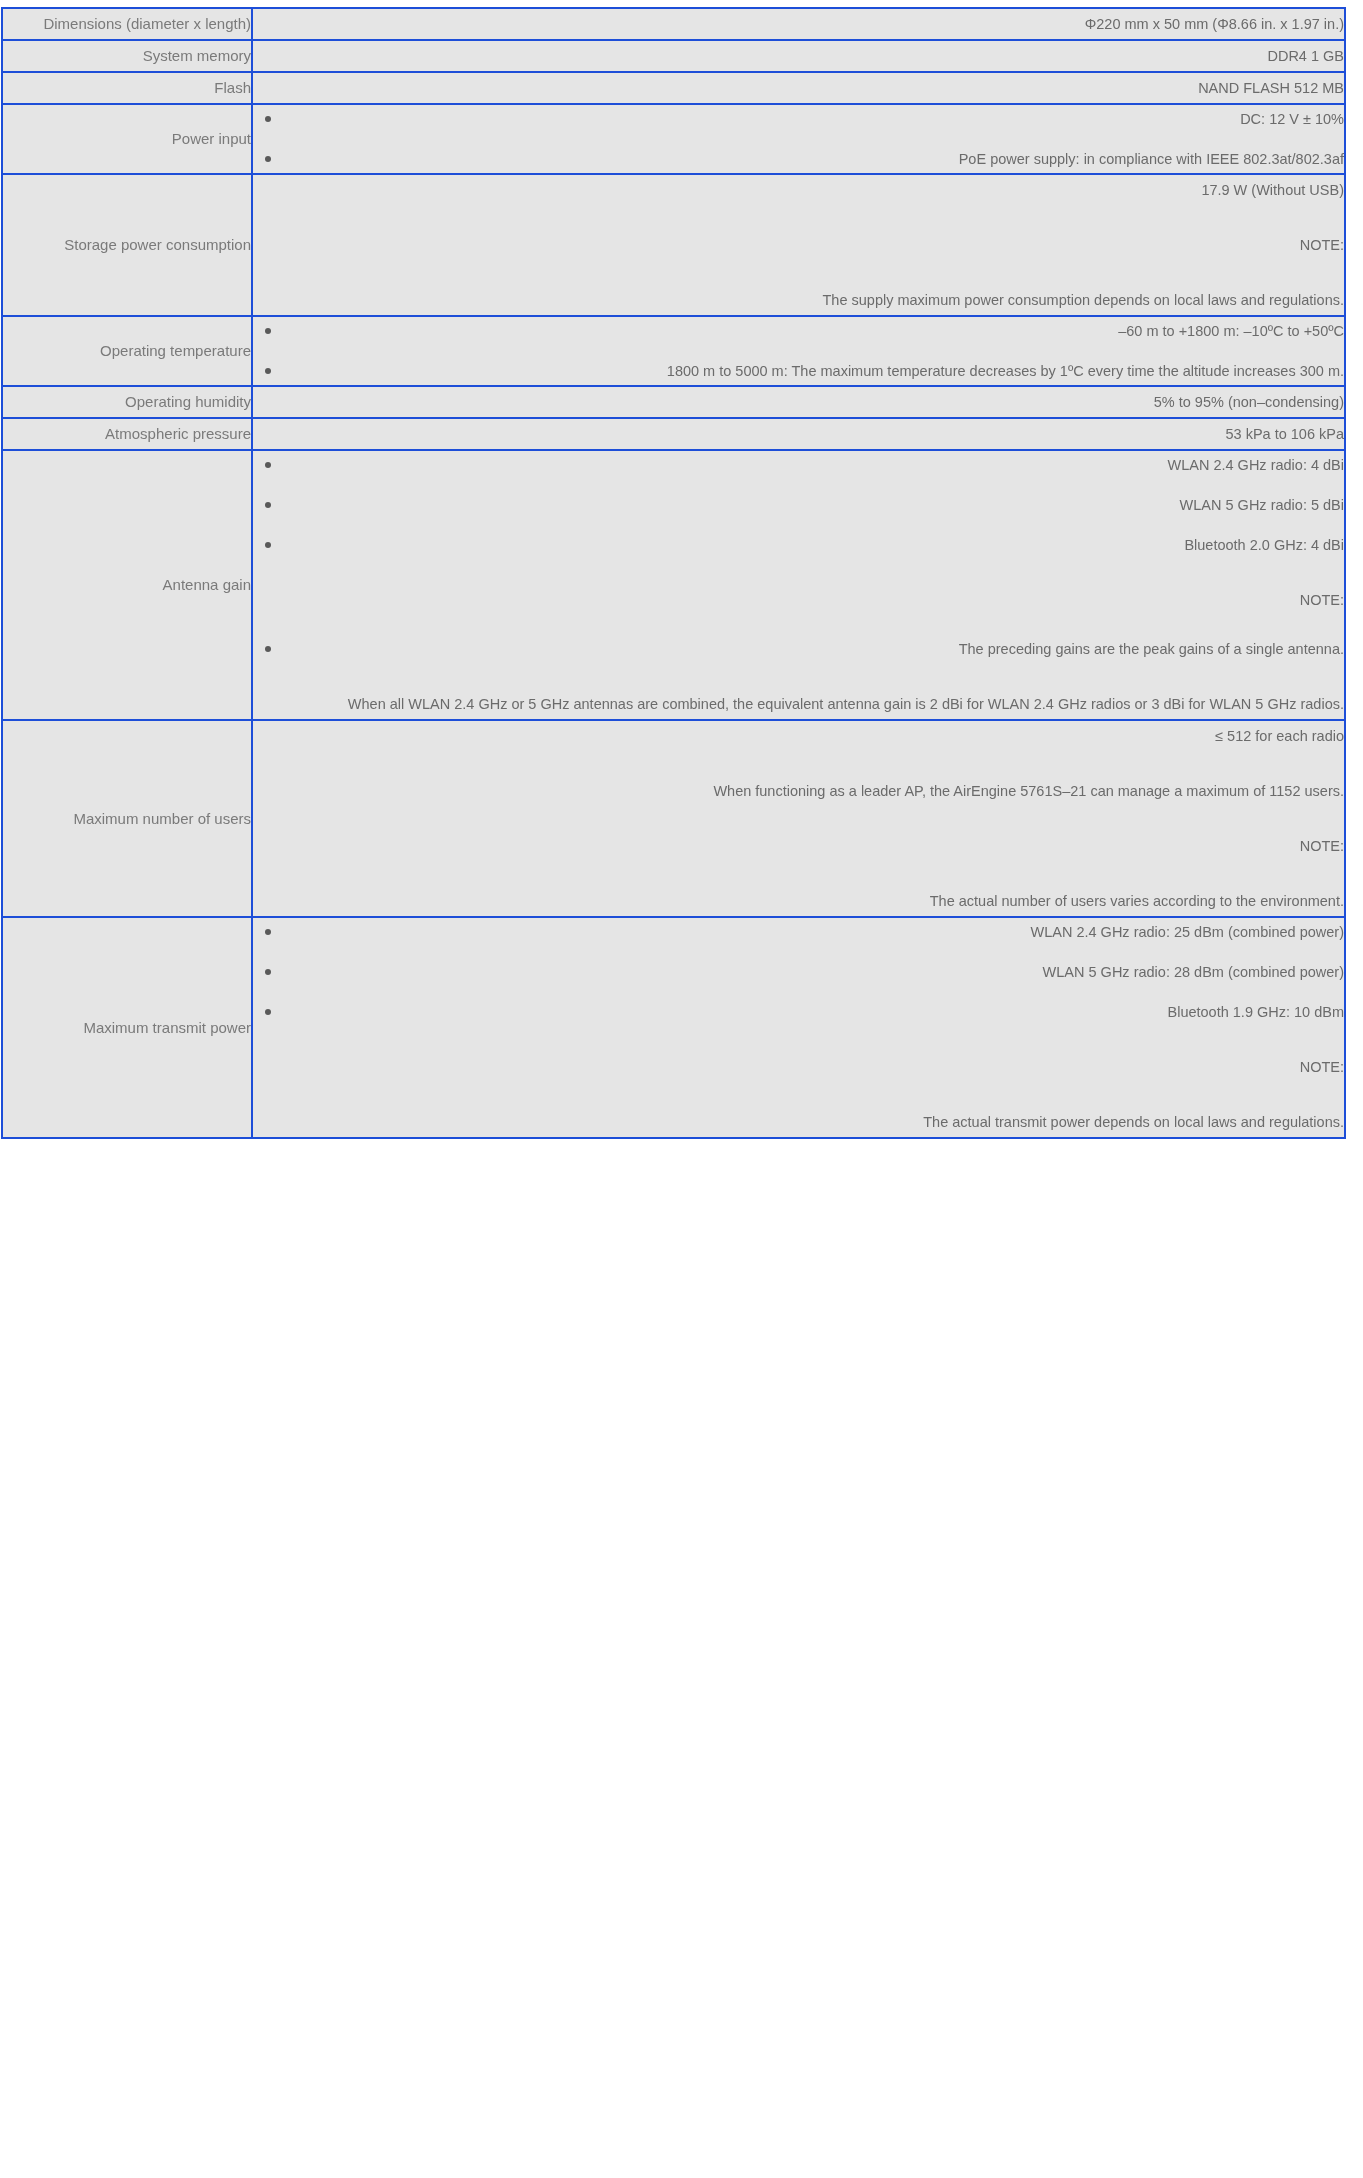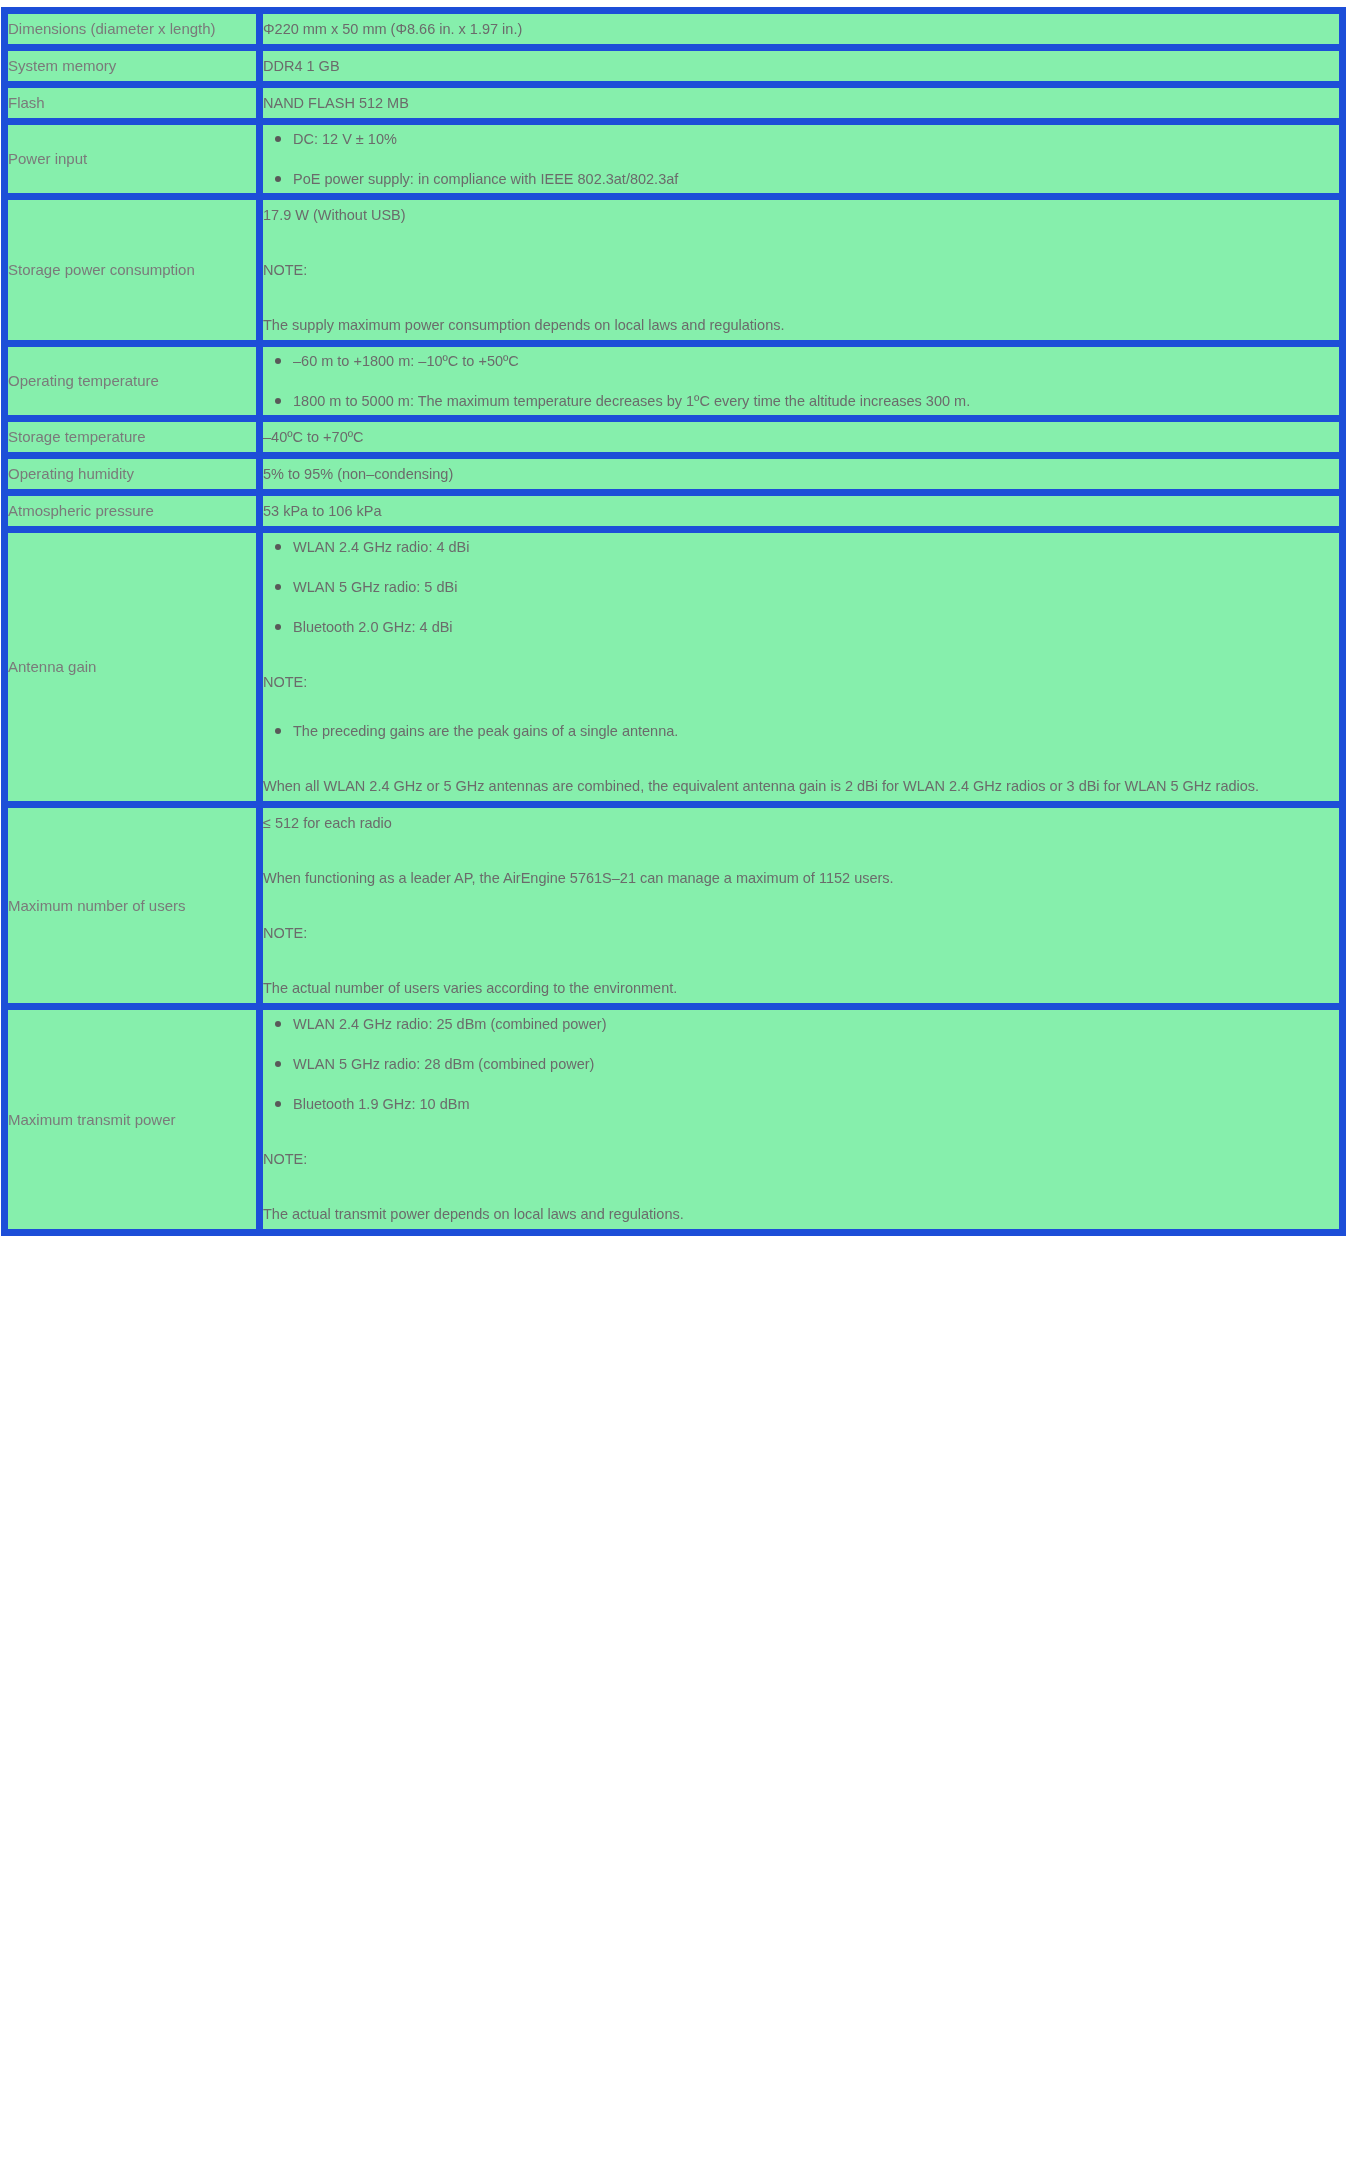--- a/index.html
+++ b/index.html
@@ -24,24 +24,25 @@
     border-collapse: collapse;
     width: 1345px;
     margin: 7px 0 0 1px;
     table-layout: fixed;
   }
   table.spec-table tr {
     border-top: 1px solid #d9d9d9;
     border-bottom: 1px solid #d9d9d9;
   }
   table.spec-table td {
-    border: 7px solid #1d4ed8;
+    border: 2px solid #1d4ed8;
     vertical-align: middle;
     padding: 0;
-    background: #86efac;
+    background: #e5e5e5;
+    text-align: right;
   }
   td.label-cell {
     width: 248px;
     padding: 10px 12px 10px 14px;
     font-size: 15px;
     line-height: 30px;
     color: #7a7a7a;
     font-weight: 400;
   }
   td.value-cell {
@@ -165,28 +166,20 @@
           <td class="value-cell">
             <div class="cell-stack">
               <ul class="v-list">
                 <li><span class="bullet"></span><span>–60 m to +1800 m: –10ºC to +50ºC</span></li>
                 <li><span class="bullet"></span><span>1800 m to 5000 m: The maximum temperature decreases by 1ºC every time the altitude increases 300 m.</span></li>
               </ul>
             </div>
           </td>
         </tr>
         <tr>
-          <td class="label-cell">Storage temperature</td>
-          <td class="value-cell">
-            <div class="cell-stack">
-              <p class="v-para">–40ºC to +70ºC</p>
-            </div>
-          </td>
-        </tr>
-        <tr>
           <td class="label-cell">Operating humidity</td>
           <td class="value-cell">
             <div class="cell-stack">
               <p class="v-para">5% to 95% (non–condensing)</p>
             </div>
           </td>
         </tr>
         <tr>
           <td class="label-cell">Atmospheric pressure</td>
           <td class="value-cell">

